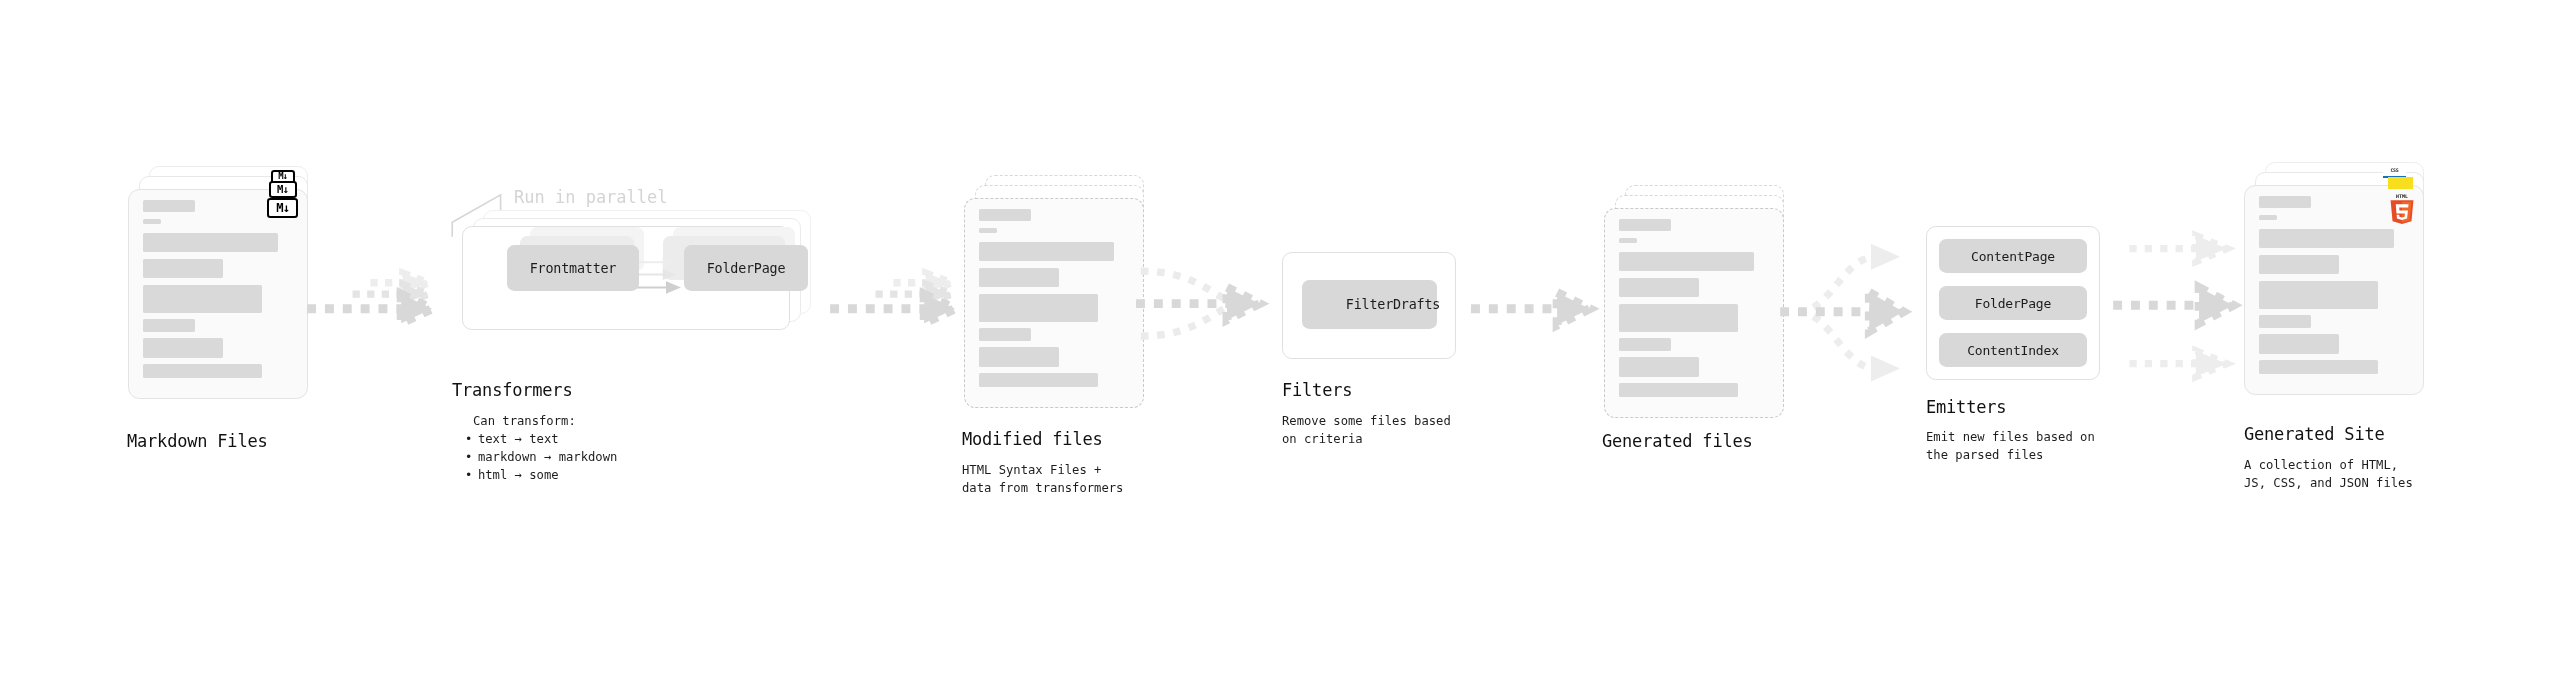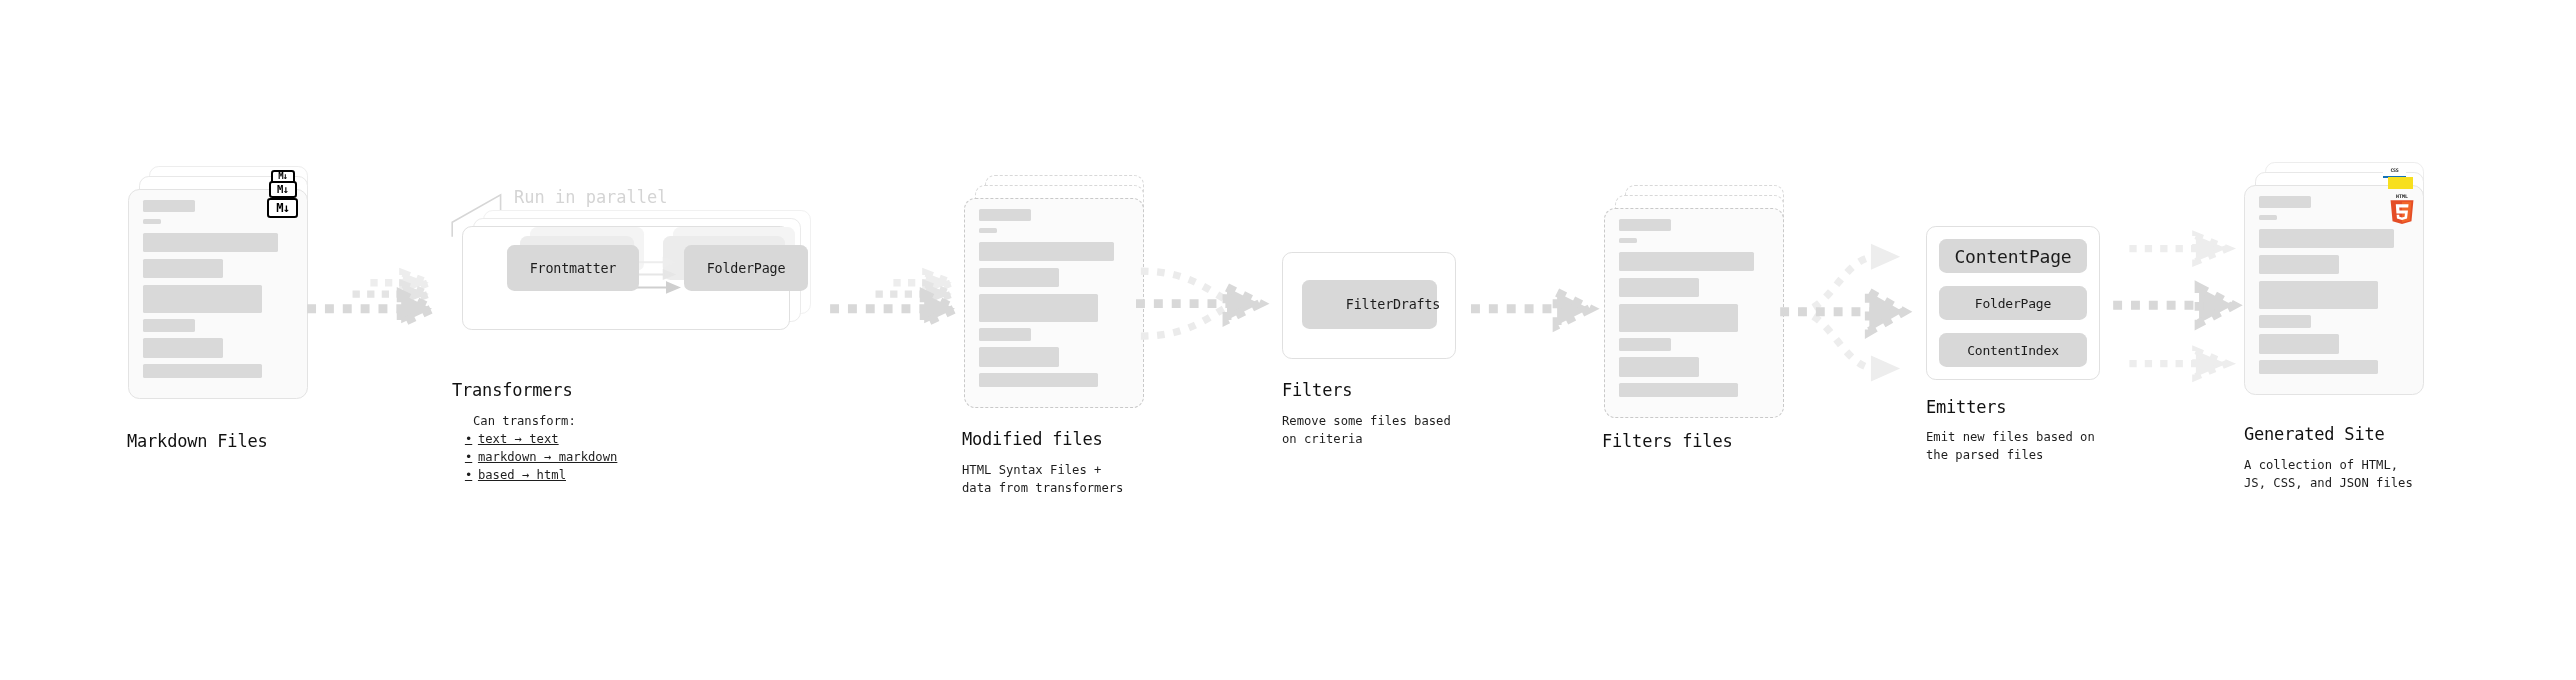--- a/index.html
+++ b/index.html
@@ -176,21 +176,20 @@
   }
   .caption-sub {
     position: absolute;
     font-size: 12.2px;
     line-height: 1.46;
     color: #1e1e1e;
     white-space: pre-line;
   }
   .caption-sub.list {
     white-space: normal;
-    text-decoration: underline;
   }
   .caption-sub ul {
     list-style: none;
     margin: 0;
     padding: 0;
   }
   .caption-sub li::before {
     content: "\2022";
     margin-right: 5.7px;
   }
@@ -282,21 +281,21 @@
     <div class="chip" style="left:55px; top:55px; width:132px; height:46px;">Frontmatter</div>
     <div class="chip" style="left:232px; top:55px; width:124px; height:46px;">FolderPage</div>
   </div>
 
   <div class="caption-title" style="left:452px; top:380px;">Transformers</div>
   <div class="caption-sub" style="left:452px; top:413px;margin-left:21px;">Can transform:</div>
   <div class="caption-sub list" style="left:460px; top:431px;">
     <ul>
       <li>text → text</li>
       <li>markdown → markdown</li>
-      <li>based → html</li>
+      <li>html → some</li>
     </ul>
   </div>
 
   <svg class="flow-svg" style="left:830px; top:273px;" width="130" height="73" viewBox="0 0 160 90">
     <g stroke="#ededed" stroke-width="9" stroke-dasharray="9 9" fill="#ededed">
       <line x1="78" y1="12" x2="126" y2="12"></line>
         <polygon points="118,0 150,12 118,24"></polygon>
     </g>
     <g stroke="#e4e4e4" stroke-width="9" stroke-dasharray="9 9" fill="#e4e4e4">
       <line x1="56" y1="26" x2="126" y2="26"></line>
@@ -361,40 +360,40 @@
       <div class="skel" style="width:52px;height:12.2px;"></div>
       <div class="skel" style="width:18.7px;height:4.9px;margin-bottom:9px;"></div>
       <div class="skel" style="width:135px;height:19.5px;"></div>
       <div class="skel" style="width:80px;height:19.5px;"></div>
       <div class="skel" style="width:119px;height:28.4px;"></div>
       <div class="skel" style="width:52px;height:12.2px;"></div>
       <div class="skel" style="width:80px;height:19.5px;"></div>
       <div class="skel" style="width:119px;height:14px;"></div>
     </div>
   </div>
-  <div class="caption-title" style="left:1602px; top:431px;">Filters files</div>
+  <div class="caption-title" style="left:1602px; top:431px;">Generated files</div>
 
   <svg class="flow-svg" style="left:1780px; top:234px;" width="143" height="154" viewBox="0 0 176 190">
     <g fill="none" stroke="#ededed" stroke-width="9" stroke-dasharray="9 11">
       <path d="M22,96 C62,96 78,28 118,28"></path>
       <path d="M22,96 C62,96 78,166 118,166"></path>
     </g>
     <g fill="#ededed">
       <polygon points="112,12 148,28 112,44"></polygon>
       <polygon points="112,150 148,166 112,182"></polygon>
     </g>
     <g stroke="#d8d8d8" stroke-width="11" stroke-dasharray="11 11" fill="#d8d8d8">
       <line x1="0" y1="96" x2="116" y2="96"></line>
         <polygon points="110,72 152,96 110,120"></polygon>
     </g>
   </svg>
 
   <div class="node" style="left:1926px; top:226px;">
     <div class="proc-box" style="left:0; top:0; width:174px; height:154px;"></div>
-    <div class="chip" style="left:13px; top:13px; width:148px; height:34px; font-size:18px;">ContentPage</div>
+    <div class="chip" style="left:13px; top:13px; width:148px; height:34px; font-size:13px;">ContentPage</div>
     <div class="chip" style="left:13px; top:60px; width:148px; height:34px; font-size:13px;">FolderPage</div>
     <div class="chip" style="left:13px; top:107px; width:148px; height:34px; font-size:13px;">ContentIndex</div>
   </div>
   <div class="caption-title" style="left:1926px; top:397px;">Emitters</div>
   <div class="caption-sub" style="left:1926px; top:429px;">Emit new files based on
 the parsed files</div>
 
   <svg class="flow-svg" style="left:2113px; top:234px;" width="143" height="154" viewBox="0 0 176 190">
     <g stroke="#ededed" stroke-width="9" stroke-dasharray="9 10" fill="#ededed">
       <line x1="20" y1="18" x2="108" y2="18"></line>

